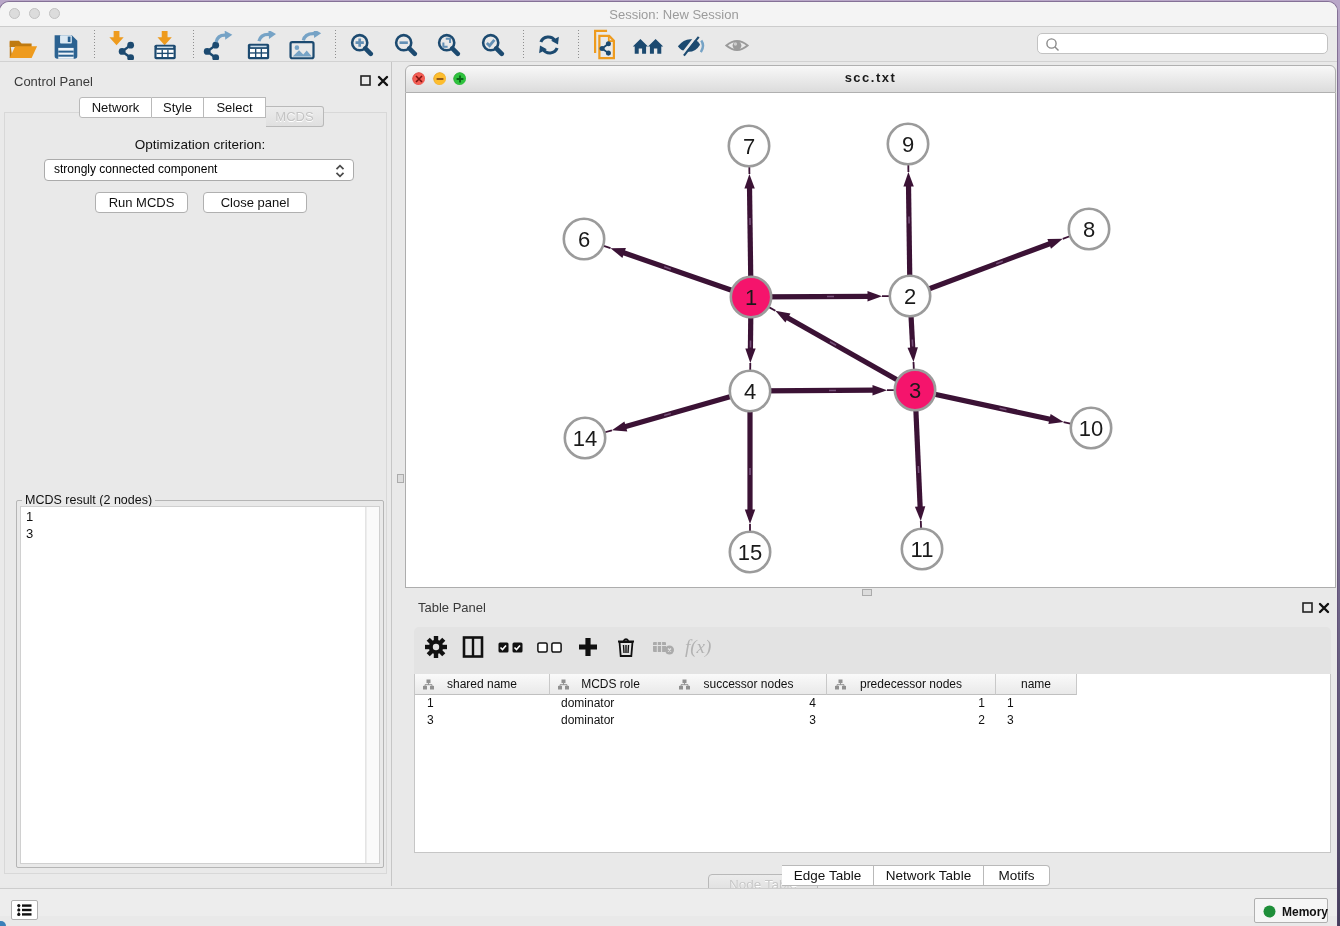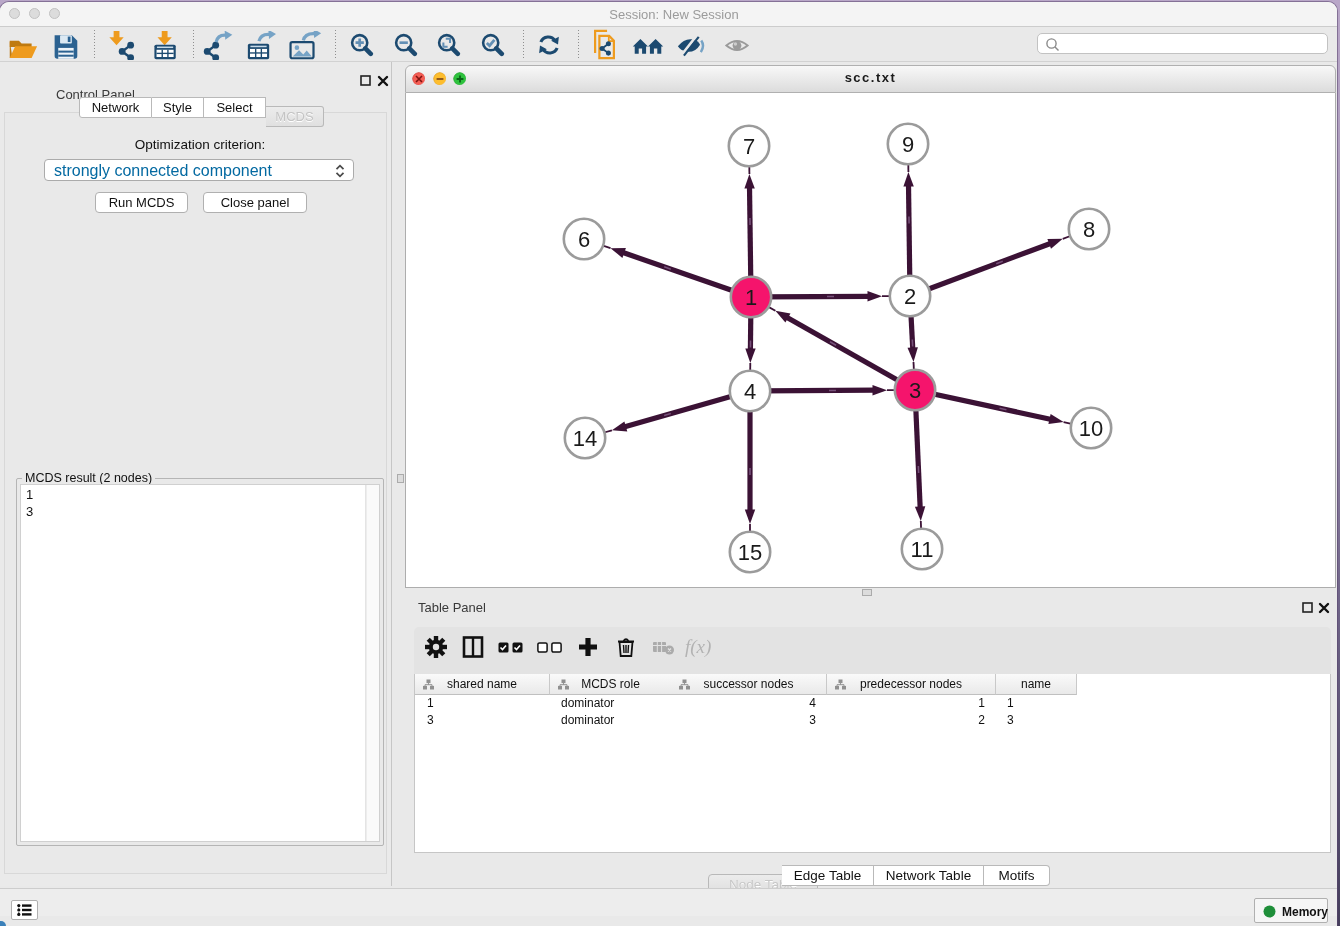--- a/index.html
+++ b/index.html
@@ -164,42 +164,42 @@
         <circle cx="15.8" cy="9.8" r="2.4" fill="#cccccc"></circle>
       </svg>
       <div id="search">
         <svg width="16" height="16" style="position:absolute;left:7px;top:2.5px" viewBox="0 0 16 16">
           <circle cx="6.5" cy="6.5" r="4.6" fill="none" stroke="#8a8a8a" stroke-width="1.4"></circle>
           <line x1="10" y1="10" x2="13.5" y2="13.5" stroke="#8a8a8a" stroke-width="1.4"></line>
         </svg>
       </div>
     </div>
 <div id="cpanel">
-<div class="phead abs" style="left:14px;top:25px;margin-left:42px;">Control Panel</div>
+<div class="phead abs" style="left:14px;top:12px;">Control Panel</div>
 <svg class="abs" style="left:360px;top:13px" width="12" height="12">
         <rect x="1" y="1" width="9" height="9" fill="none" stroke="#222" stroke-width="1.6"></rect>
       </svg>
 <svg class="abs" style="left:377px;top:13px" width="12" height="12">
         <path d="M2 2 L10 10 M10 2 L2 10" stroke="#111" stroke-width="2.4" stroke-linecap="round"></path>
       </svg>
 <div class="tab" style="left:79px;top:35px;width:73px;border-left:1px solid #b9b9b9;border-radius:3px 0 0 3px;">Network</div>
 <div class="tab" style="left:152px;top:35px;width:52px;">Style</div>
 <div class="tab" style="left:204px;top:35px;width:62px;">Select</div>
 <div class="tab tabsel" style="left:266px;top:35px;width:58px;border-radius:0 3px 3px 0;">MCDS</div>
 <div class="abs" style="left:4px;top:50px;width:383px;height:762px;background:#e9e9e9;border:1px solid #d8d8d8;"></div>
 <div class="abs" style="left:9px;top:75px;width:382px;text-align:center;font-size:13.5px;color:#111;">Optimization criterion:</div>
 <div class="abs" style="left:44px;top:97px;width:310px;height:22px;background:#fff;border:1px solid #ababab;border-radius:4px;">
-        <div style="position:absolute;left:9px;top:2px;font-size:16px;color:#0369a1;">strongly connected component</div>
+        <div style="position:absolute;left:9px;top:2px;font-size:12px;color:#000000;">strongly connected component</div>
         <svg style="position:absolute;right:7px;top:3px" width="12" height="16" viewBox="0 0 12 16">
           <path d="M2.5 6.2 L6 2.6 L9.5 6.2 M2.5 9.8 L6 13.4 L9.5 9.8" fill="none" stroke="#4a4a4a" stroke-width="1.7"></path>
         </svg>
       </div>
 <div class="btn abs" style="left:95px;top:130px;width:93px;height:21px;text-align:center;line-height:19px;">Run MCDS</div>
 <div class="btn abs" style="left:203px;top:130px;width:104px;height:21px;text-align:center;line-height:19px;">Close panel</div>
-<div class="abs" style="left:16px;top:416px;width:368px;height:368px;border:1px solid #b5b5b5;border-radius:2px;">
+<div class="abs" style="left:16px;top:438px;width:368px;height:368px;border:1px solid #b5b5b5;border-radius:2px;">
         <div style="position:absolute;left:5px;top:-8px;background:#e9e9e9;padding:0 3px;font-size:12.5px;color:#111;">MCDS result (2 nodes)</div>
         <div style="position:absolute;left:3px;top:5px;width:360px;height:358px;background:#fff;border:1px solid #d0d0d0;">
           <div style="position:absolute;left:5px;top:2px;font-size:13px;line-height:16.5px;color:#111;">1<br>3</div>
           <div style="position:absolute;right:13px;top:0;width:1px;height:100%;background:#e4e4e4;"></div>
           <div style="position:absolute;right:0;top:0;width:13px;height:100%;background:#fafafa;border-left:1px solid #ededed;"></div>
         </div>
       </div>
 </div>
 <div class="abs" style="left:391px;top:60px;width:1px;height:824px;background:#c6c6c6;"></div>
 <div class="abs" style="left:397px;top:472px;width:7px;height:9px;background:#dcdcdc;border:1px solid #ababab;"></div>

